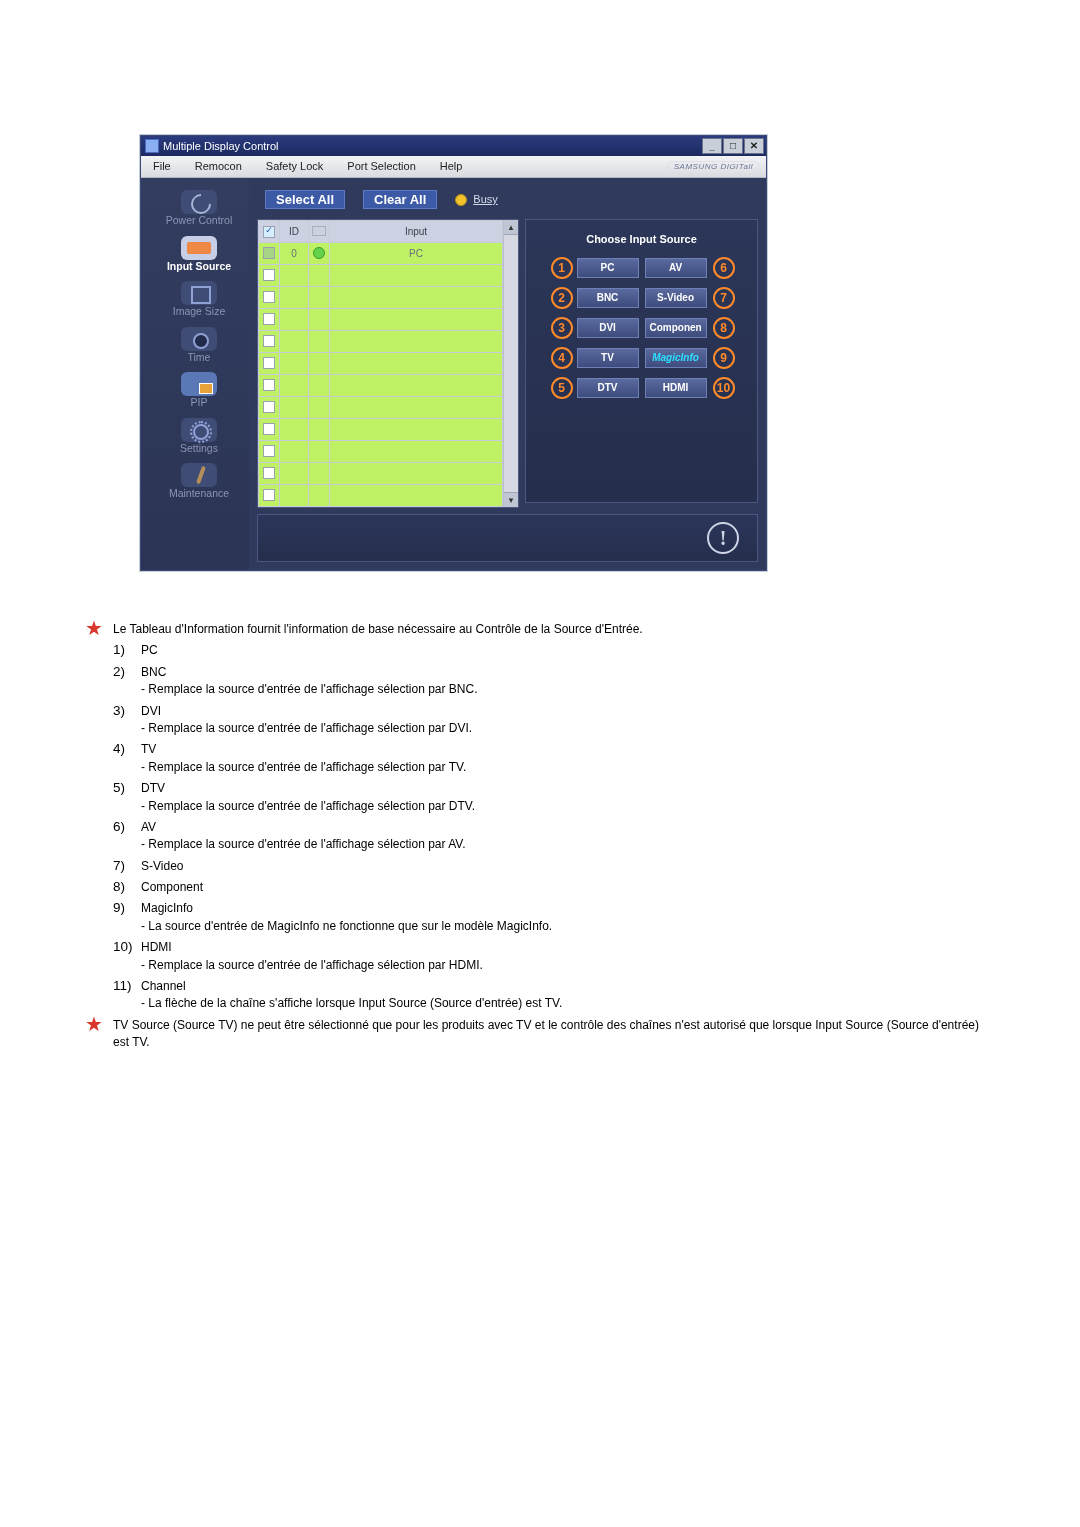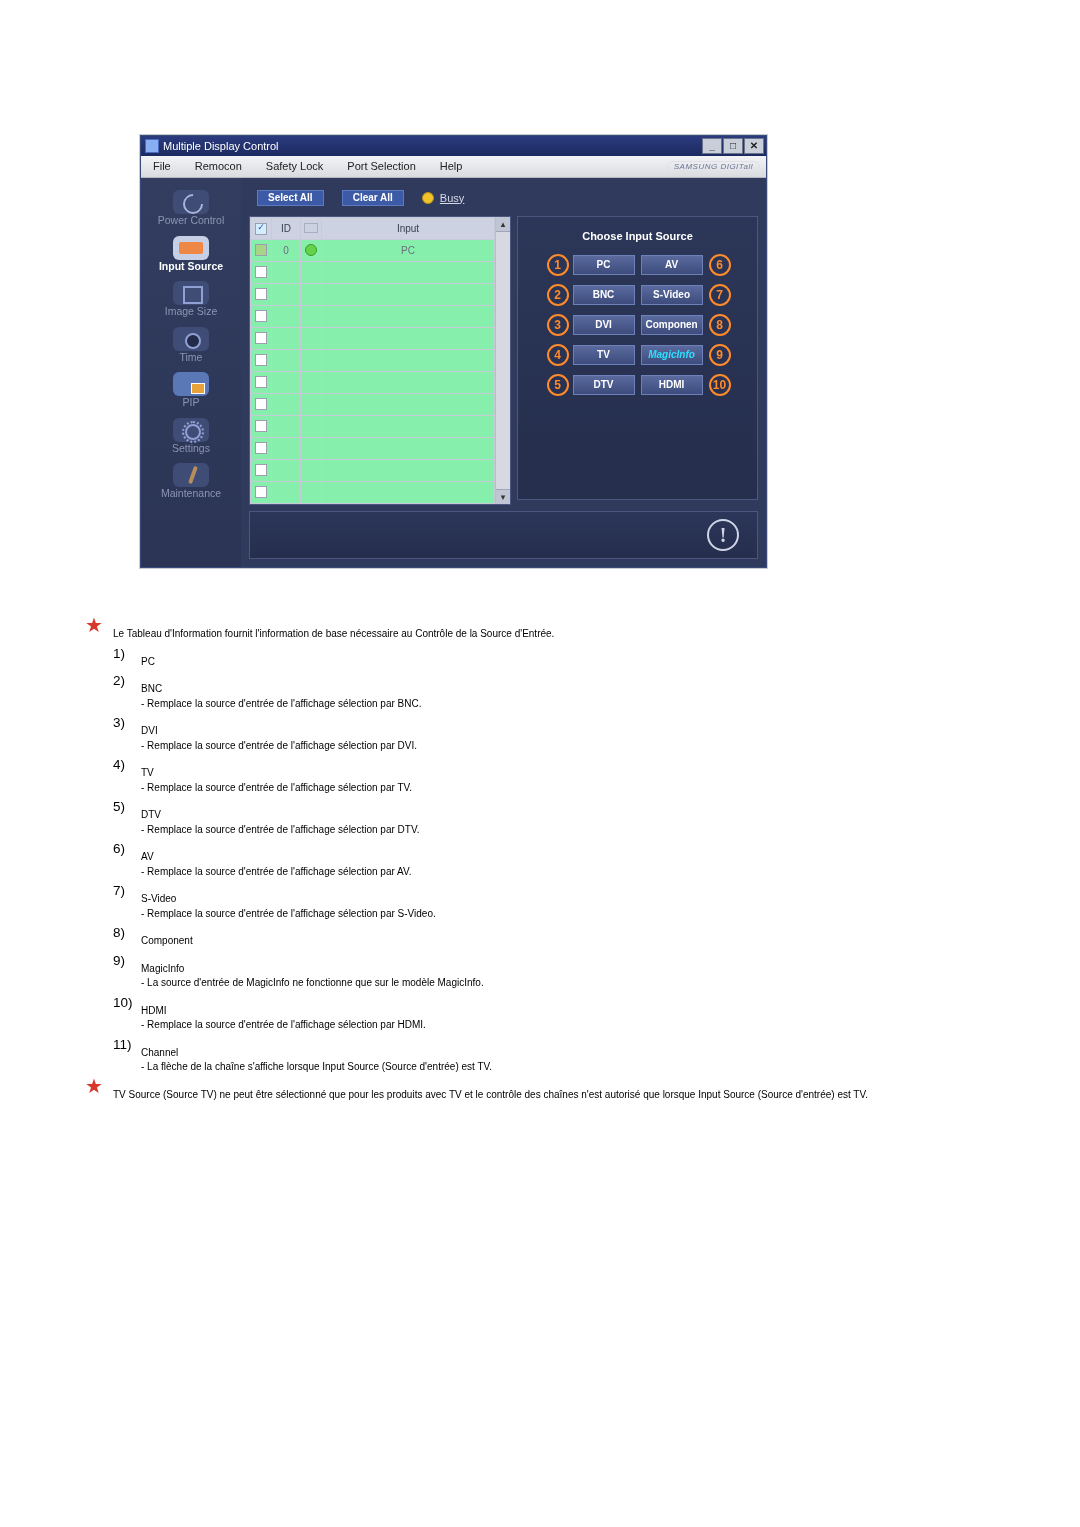--- a/index.html
+++ b/index.html
@@ -51,21 +51,21 @@
   }
   .menubar .menus { display:flex; }
   .menubar .menu { padding:5px 12px; cursor:pointer; }
   .brandtxt { padding-right:10px; font-style:italic; font-size:8px; color:#6c7696; letter-spacing:0.5px; border:1px solid #dfe1e6; border-radius:6px; padding:1px 6px; margin:2px 6px 2px 0;}
   .workspace {
     display:flex;
     background:#303a5c;
   }
   .sidebar {
     width:100px;
-    padding:8px 0 10px 0;
+    padding:8px 0 10px 8px;
     background:linear-gradient(#323d60,#2b3454);
     display:flex; flex-direction:column; align-items:center; gap:2px;
   }
   .side-item { width:88px; text-align:center; color:#8c95b5; font-size:10.5px; }
   .side-item.active { color:#fff; font-weight:bold; }
   .side-ic {
     width:36px; height:24px; margin:4px auto 1px auto;
     background:#3f4c76; border-radius:6px; position:relative;
   }
   .side-ic.power::before { content:""; position:absolute; left:10px; top:4px; width:16px; height:16px; border:2px solid #a9b4d6; border-radius:50%; border-top-color:transparent; transform:rotate(45deg);}
@@ -79,31 +79,31 @@
   .side-ic.settings::after{content:"";position:absolute;left:9px;top:3px;width:18px;height:18px;border:2px dotted #8fa0d4;border-radius:50%;}
   .side-ic.maint::before{content:"";position:absolute;left:18px;top:3px;width:4px;height:18px;background:#b68e5b;border-radius:2px;transform:rotate(20deg);}
   .side-lbl { display:block; margin-bottom:4px;}
   .mainpane { flex:1; padding:10px 8px 8px 8px; display:flex; flex-direction:column; gap:6px;}
   .toolbar { display:flex; align-items:center; gap:18px; padding:2px 0 4px 8px;}
   .tbtn {
     padding:2px 10px;
     color:#fff;
     background:#3c5aa6;
     border:1px solid #5c7ac2;
-    font-size:10px;
+    font-size:13px;
     font-weight:bold;
     cursor:pointer;
   }
   .busy { display:flex; align-items:center; gap:6px; color:#d6dbec; font-size:11px;text-decoration:underline;}
   .dot { width:10px; height:10px; background:#f2c22a; border-radius:50%; border:1px solid #b6921d; }
   .midrow { display:flex; gap:6px; align-items:flex-start;}
   .grid-wrap { display:flex; border:1px solid #4b5780; background:#3b4669;}
   .grid-table {
     border-collapse:collapse;
-    background:#86efac;
+    background:#bef264;
   }
   .grid-table td {
     border:1px solid #c7cbd8;
     height:19px;
     font-size:10px;
     text-align:center;
     color:#6a6f7f;
   }
   .grid-table tr.hdr td { background:#ccd2e1; color:#3a3f4e;}
   .grid-table td.c0{width:18px;}
@@ -154,21 +154,21 @@
   }
   .info-ic {
     width:28px;height:28px;border:2px solid #cfd5e6;border-radius:50%;
     display:flex;align-items:center;justify-content:center;color:#cfd5e6;font-size:20px;font-weight:bold;font-family:serif;
   }
   
   .doc-row { display:flex; align-items:flex-start; margin:0 0 4px 0;}
   .star-col { width:28px; flex-shrink:0;}
   .star { color:#d9372c; font-size:20px; line-height:14px; }
   .num-col { width:28px; flex-shrink:0; font-size:13.5px;}
-  .txt-col { font-size:10px; line-height:1.45;margin-top:9px; }
+  .txt-col { font-size:12px; line-height:1.45; }
   .txt-col .lbl { display:block;}
   .txt-col .desc { display:block; }
   .doc-section { margin-top:0px; }
 </style>
 </head>
 <body>
 
 <div class="page">
 
   <div class="app-window">
@@ -415,21 +415,20 @@
           <span class="txt-col">
             <span class="lbl">AV</span>
             <span class="desc">- Remplace la source d'entrée de l'affichage sélection par AV.</span>
           </span>
         </div>
         <div class="doc-row">
           <span class="star-col"></span>
           <span class="num-col">7)</span>
           <span class="txt-col">
             <span class="lbl">S-Video</span>
-            <span class="desc">- Remplace la source d'entrée de l'affichage sélection par S-Video.</span>
           </span>
         </div>
         <div class="doc-row">
           <span class="star-col"></span>
           <span class="num-col">8)</span>
           <span class="txt-col">
             <span class="lbl">Component</span>
           </span>
         </div>
         <div class="doc-row">

